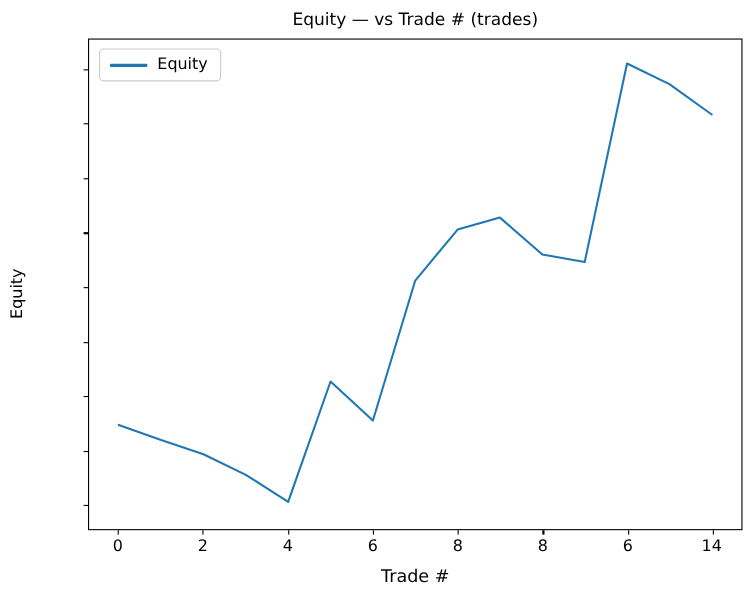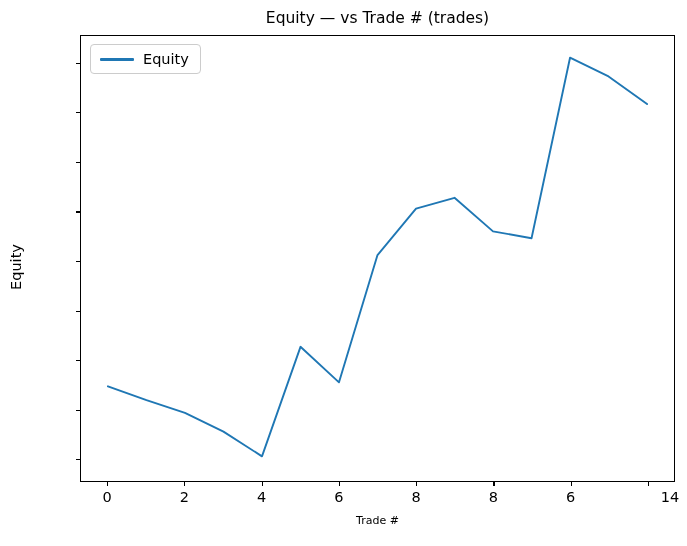--- a/index.html
+++ b/index.html
@@ -70,21 +70,21 @@
     width: 1.1px;
     height: 4px;
     background: #000000;
   }
   .xaxis-label {
     position: absolute;
     left: 80px;
     top: 514px;
     width: 595px;
     text-align: center;
-    font-size: 11px;
+    font-size: 16px;
     color: #000000;
     white-space: nowrap;
   }
   .yaxis-label {
     position: absolute;
     left: -44px;
     top: 259px;
     width: 120px;
     text-align: center;
     font-size: 14.5px;
@@ -149,21 +149,21 @@
       <div class="xtick-label" style="left: 261.59px;">4</div>
       <div class="xtick-mark" style="left: 338.86px;"></div>
       <div class="xtick-label" style="left: 338.86px;">6</div>
       <div class="xtick-mark" style="left: 416.14px;"></div>
       <div class="xtick-label" style="left: 416.14px;">8</div>
       <div class="xtick-mark" style="left: 493.41px;"></div>
       <div class="xtick-label" style="left: 493.41px;">8</div>
       <div class="xtick-mark" style="left: 570.68px;"></div>
       <div class="xtick-label" style="left: 570.68px;">6</div>
       <div class="xtick-mark" style="left: 647.95px;"></div>
-      <div class="xtick-label" style="left: 670px;">14</div>
+      <div class="xtick-label" style="left: 647px;">14</div>
     </div>
 
   <div class="xaxis-label">Trade #</div>
   <div class="yaxis-label">Equity</div>
 
   <div id="legend">
     <span class="legend-swatch" style="background: rgb(31, 119, 180);"></span>
     <span class="legend-text">Equity</span>
   </div>
 

